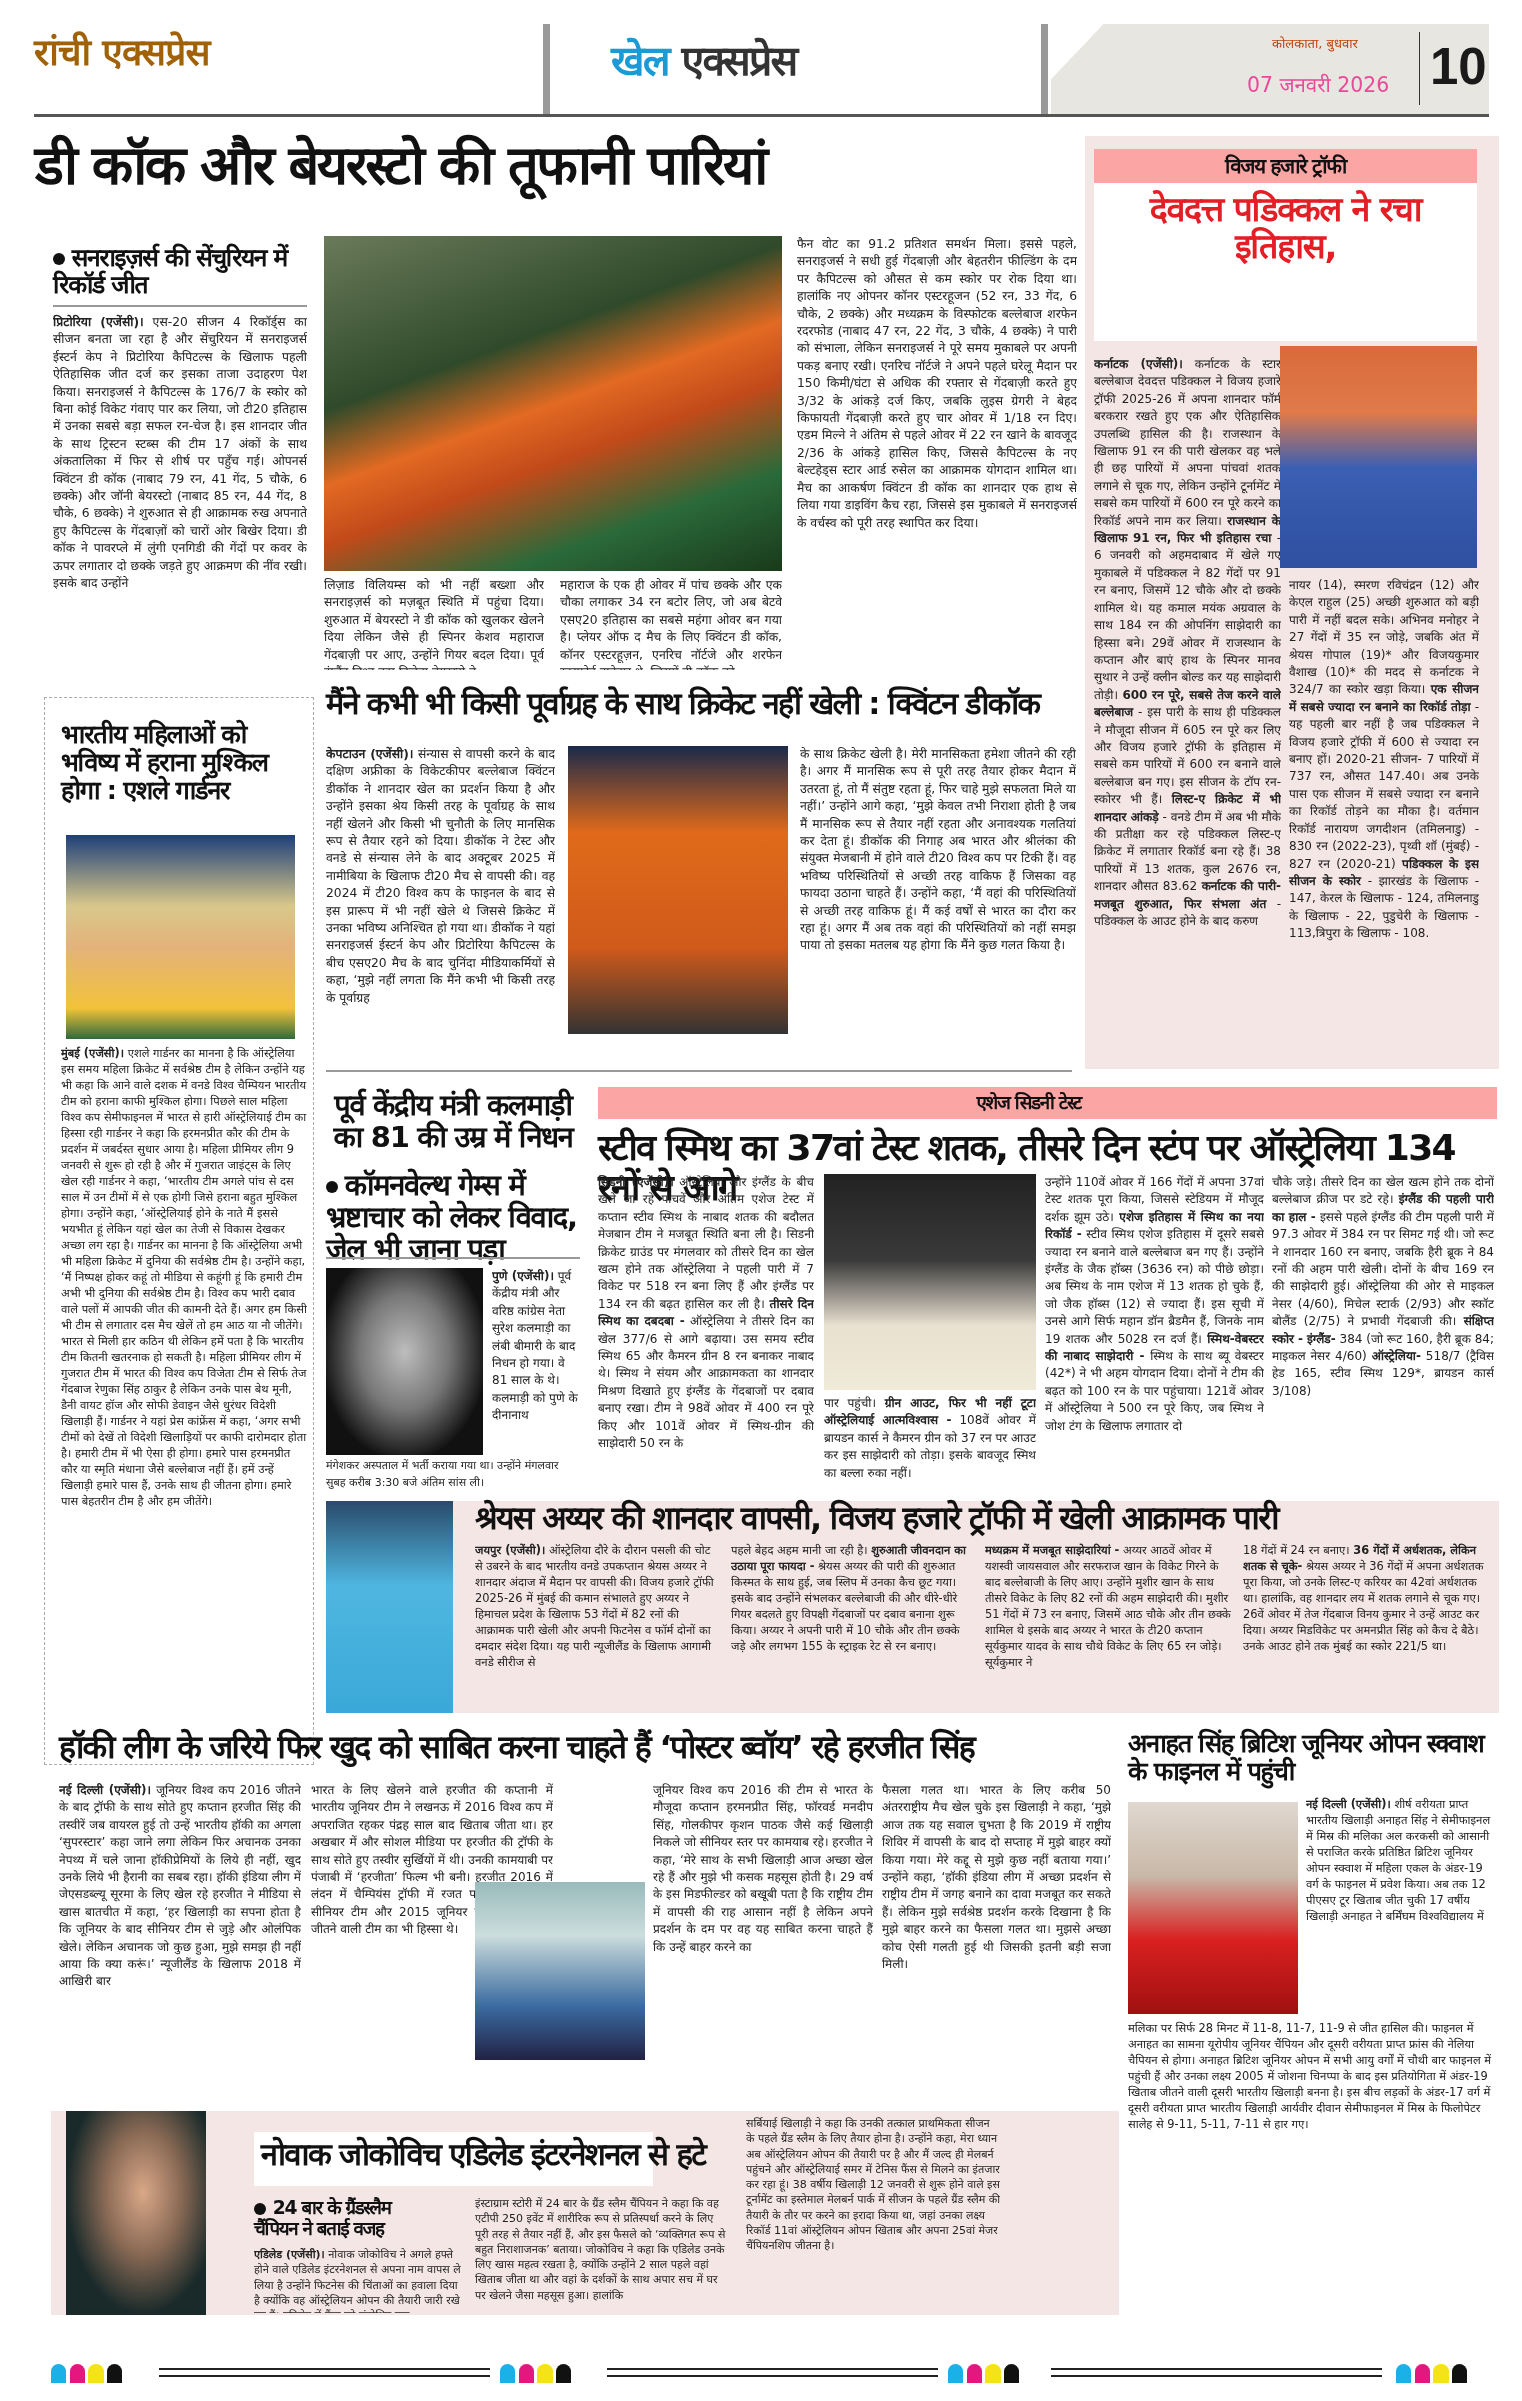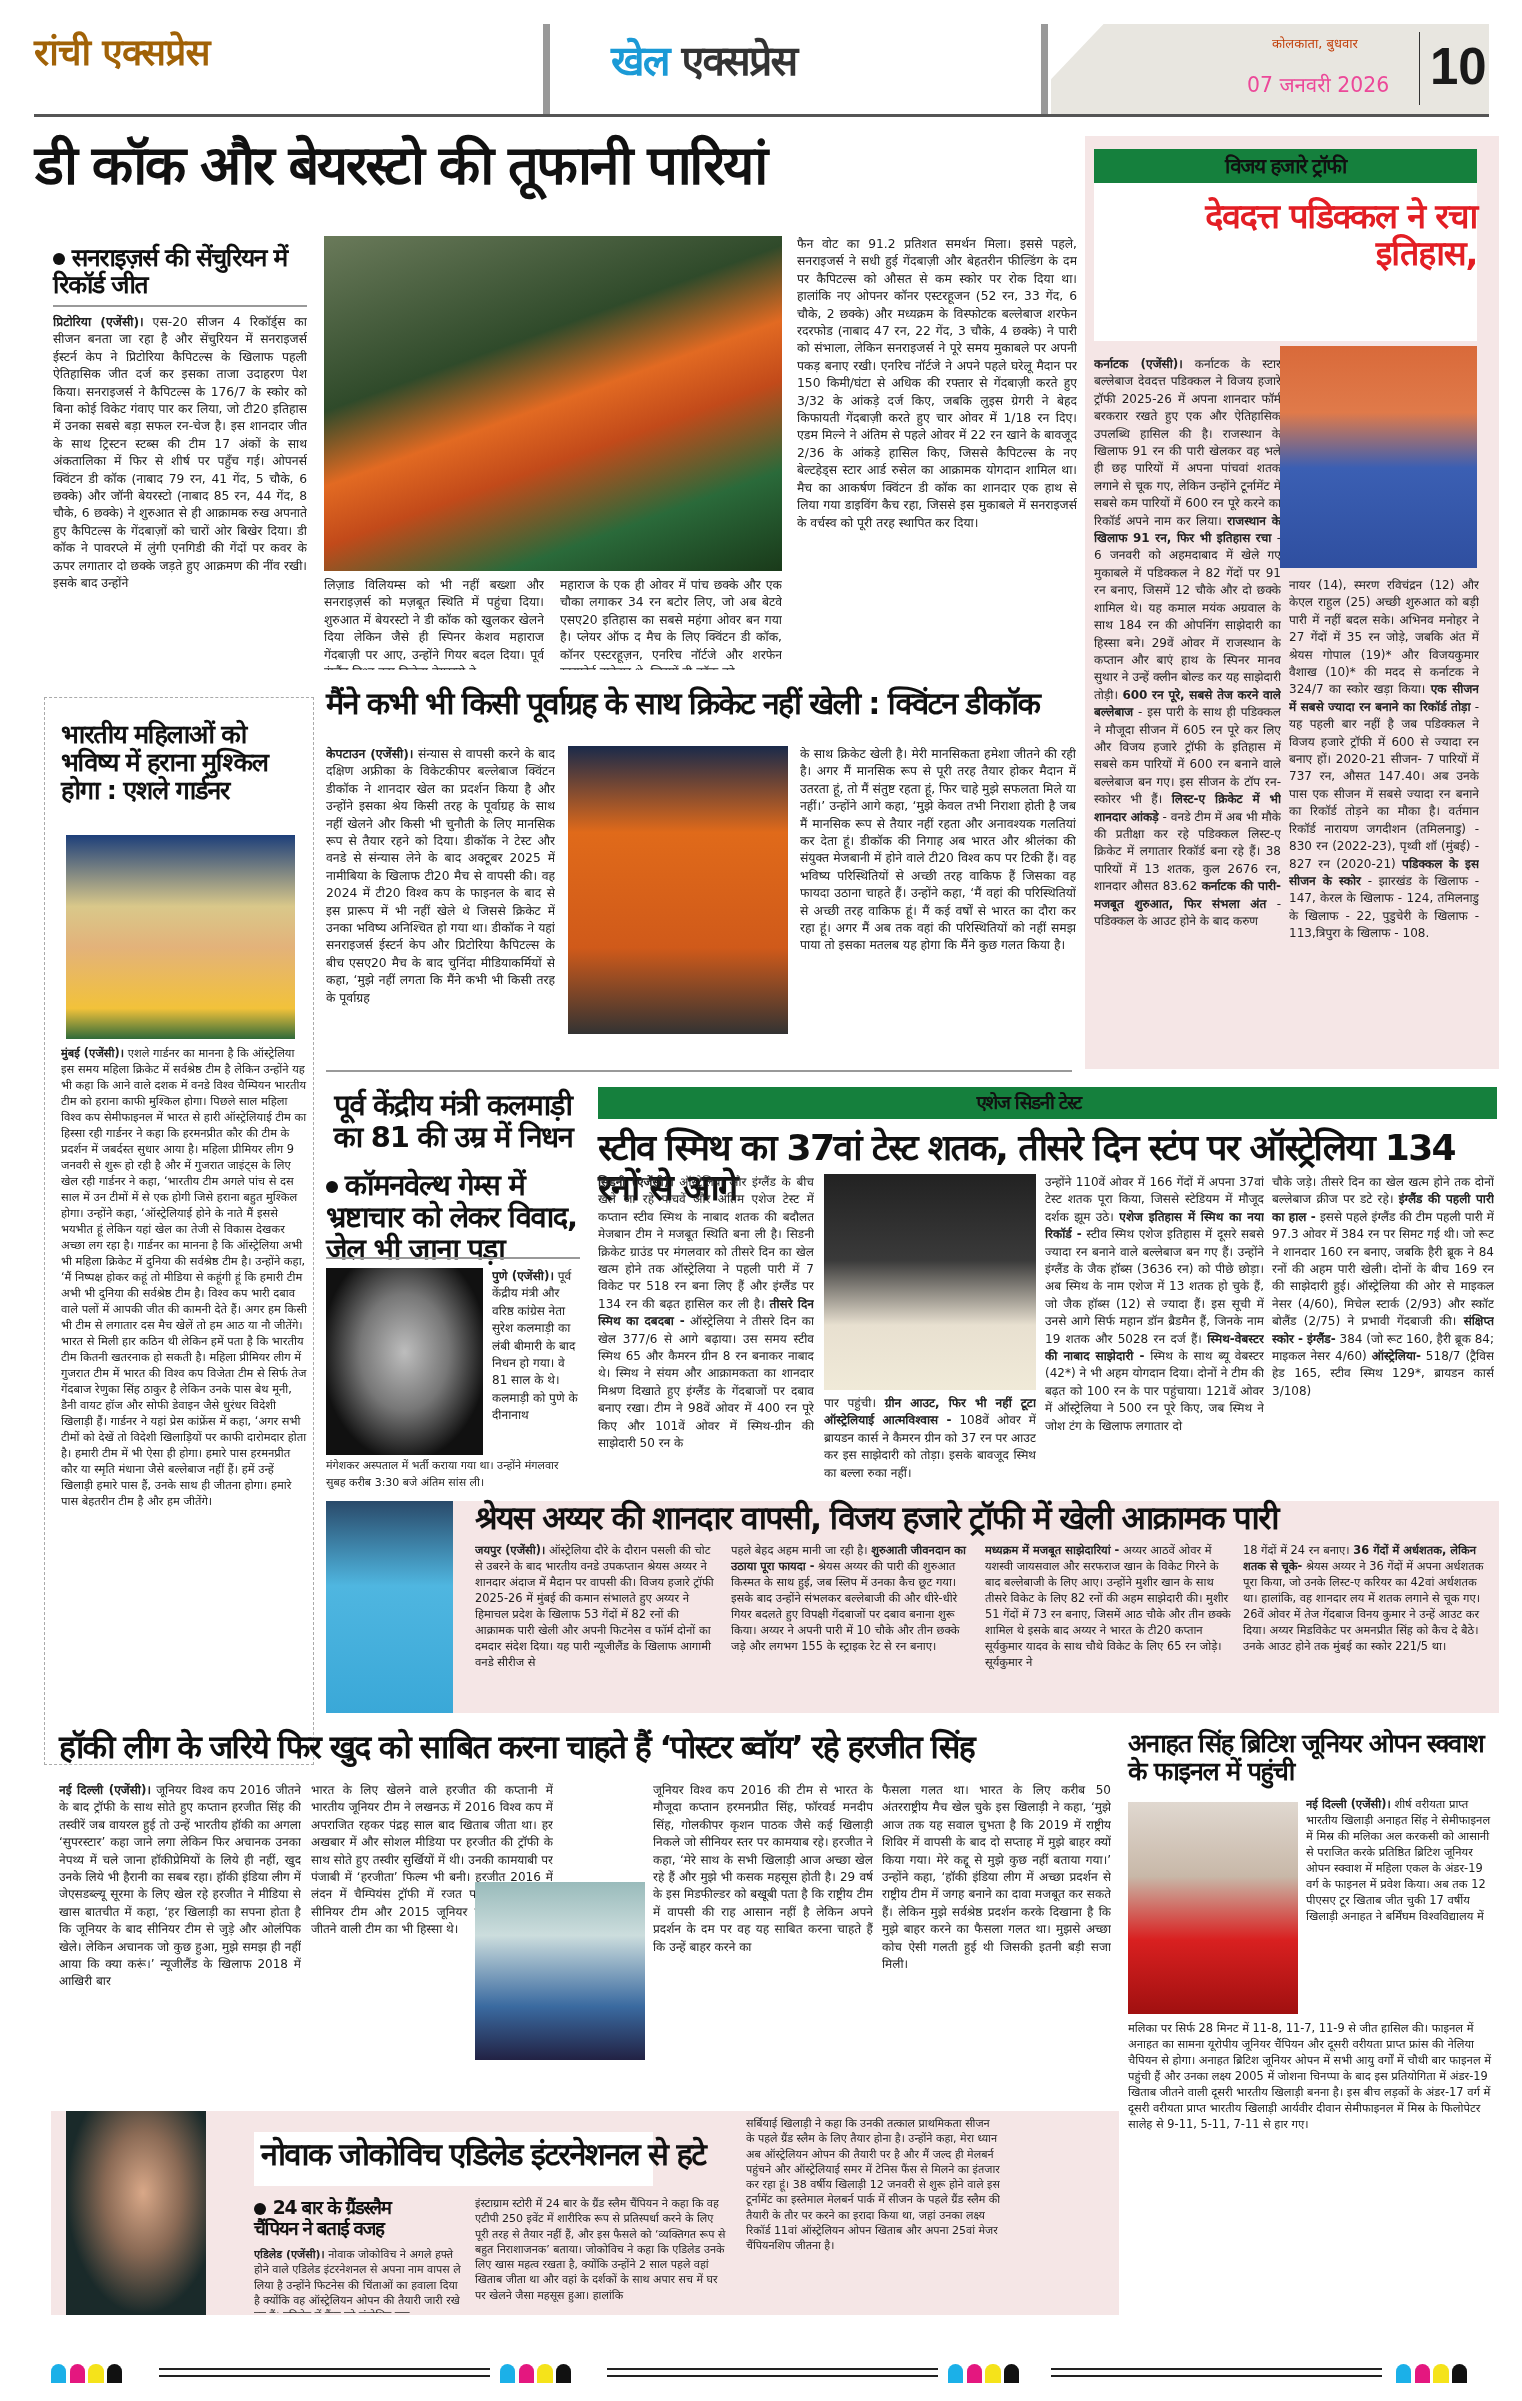--- a/index.html
+++ b/index.html
@@ -18,21 +18,21 @@
 .datebox{left:1051px;top:24px;width:438px;height:92px;background:#e8e6e0;clip-path:polygon(12% 0,100% 0,100% 100%,0 100%,0 60%)}
 .city{left:1272px;top:34px;font-size:13px;color:#c2410c}
 .date{left:1247px;top:70px;font-size:20.4px;color:#ec4899}
 .pgdiv{left:1419px;top:32px;width:0.8px;height:73px;background:#333}
 .pgnum{left:1430px;top:37px;font-size:51px;font-weight:bold;font-family:"Liberation Sans",sans-serif}
 .hl{font-weight:bold;color:#111;line-height:1.1;font-family:"DejaVu Sans",sans-serif;letter-spacing:-1.3px}
 .body{font-size:12.3px;line-height:17.4px;color:#222;text-align:justify;overflow:hidden}
 .body b{font-weight:bold}
 .photo{overflow:hidden}
 .pink{background:#f5e6e6}
-.yellow{background:#15803d}
+.yellow{background:#fca5a5}
 .dashbox{border:1.7px dashed #aaa}
 .hr{height:1.7px;background:#999}
 .dot{display:inline-block;width:12px;height:12px;border-radius:50%;background:#111;margin-right:6.8px;vertical-align:middle}
 .reg{display:flex;gap:3.4px}
 .reg span{width:15.3px;height:18.7px;border-radius:7.6px 7.6px 0 0}
 </style>
 </head>
 <body>
 
 <div class="abs masthead">
@@ -52,21 +52,21 @@
 <div class="abs hl" style="left:53px;top:244px;width:254px;font-size:24.6px"><span class="dot"></span><span>सनराइज़र्स की सेंचुरियन में रिकॉर्ड जीत</span></div>
 <div class="abs hr" style="left:53px;top:305px;width:254px"></div>
 <div class="abs body" style="left:53px;top:314px;width:254px;height:356px"><b>प्रिटोरिया (एजेंसी)।</b> एस-20 सीजन 4 रिकॉर्ड्स का सीजन बनता जा रहा है और सेंचुरियन में सनराइजर्स ईस्टर्न केप ने प्रिटोरिया कैपिटल्स के खिलाफ पहली ऐतिहासिक जीत दर्ज कर इसका ताजा उदाहरण पेश किया। सनराइजर्स ने कैपिटल्स के 176/7 के स्कोर को बिना कोई विकेट गंवाए पार कर लिया, जो टी20 इतिहास में उनका सबसे बड़ा सफल रन-चेज है। इस शानदार जीत के साथ ट्रिस्टन स्टब्स की टीम 17 अंकों के साथ अंकतालिका में फिर से शीर्ष पर पहुँच गई। ओपनर्स क्विंटन डी कॉक (नाबाद 79 रन, 41 गेंद, 5 चौके, 6 छक्के) और जॉनी बेयरस्टो (नाबाद 85 रन, 44 गेंद, 8 चौके, 6 छक्के) ने शुरुआत से ही आक्रामक रुख अपनाते हुए कैपिटल्स के गेंदबाज़ों को चारों ओर बिखेर दिया। डी कॉक ने पावरप्ले में लुंगी एनगिडी की गेंदों पर कवर के ऊपर लगातार दो छक्के जड़ते हुए आक्रमण की नींव रखी। इसके बाद उन्होंने</div>
 <div class="abs photo" style="left:324px;top:236px;width:458px;height:335px;background:linear-gradient(160deg,#6a7a5a 0%,#2f4a2a 35%,#e26a22 50%,#c24a1a 62%,#2a6a3a 80%,#1a3a1a 100%)"></div>
 <div class="abs body" style="left:324px;top:577px;width:220px;height:93px">लिज़ाड विलियम्स को भी नहीं बख्शा और सनराइज़र्स को मज़बूत स्थिति में पहुंचा दिया। शुरुआत में बेयरस्टो ने डी कॉक को खुलकर खेलने दिया लेकिन जैसे ही स्पिनर केशव महाराज गेंदबाज़ी पर आए, उन्होंने गियर बदल दिया। पूर्व इंग्लैंड विश्व कप विजेता बेयरस्टो ने</div>
 <div class="abs body" style="left:560px;top:577px;width:222px;height:93px">महाराज के एक ही ओवर में पांच छक्के और एक चौका लगाकर 34 रन बटोर लिए, जो अब बेटवे एसए20 इतिहास का सबसे महंगा ओवर बन गया है। प्लेयर ऑफ द मैच के लिए क्विंटन डी कॉक, कॉनर एस्टरहूज़न, एनरिच नॉर्टजे और शरफेन रदरफोर्ड दावेदार थे, जिसमें डी कॉक को</div>
 <div class="abs body" style="left:797px;top:236px;width:280px;height:434px">फैन वोट का 91.2 प्रतिशत समर्थन मिला। इससे पहले, सनराइजर्स ने सधी हुई गेंदबाज़ी और बेहतरीन फील्डिंग के दम पर कैपिटल्स को औसत से कम स्कोर पर रोक दिया था। हालांकि नए ओपनर कॉनर एस्टरहूजन (52 रन, 33 गेंद, 6 चौके, 2 छक्के) और मध्यक्रम के विस्फोटक बल्लेबाज शरफेन रदरफोड (नाबाद 47 रन, 22 गेंद, 3 चौके, 4 छक्के) ने पारी को संभाला, लेकिन सनराइजर्स ने पूरे समय मुकाबले पर अपनी पकड़ बनाए रखी। एनरिच नॉर्टजे ने अपने पहले घरेलू मैदान पर 150 किमी/घंटा से अधिक की रफ्तार से गेंदबाज़ी करते हुए 3/32 के आंकड़े दर्ज किए, जबकि लुइस ग्रेगरी ने बेहद किफायती गेंदबाज़ी करते हुए चार ओवर में 1/18 रन दिए। एडम मिल्ने ने अंतिम से पहले ओवर में 22 रन खाने के बावजूद 2/36 के आंकड़े हासिल किए, जिससे कैपिटल्स के नए बेल्टहेड्स स्टार आर्ड रुसेल का आक्रामक योगदान शामिल था। मैच का आकर्षण क्विंटन डी कॉक का शानदार एक हाथ से लिया गया डाइविंग कैच रहा, जिससे इस मुकाबले में सनराइजर्स के वर्चस्व को पूरी तरह स्थापित कर दिया।</div>
 
 <div class="abs pink" style="left:1085px;top:136px;width:414px;height:933px"></div>
 <div class="abs yellow hl" style="left:1094px;top:149px;width:383px;height:34px;font-size:20.4px;text-align:center;line-height:34px">विजय हजारे ट्रॉफी</div>
-<div class="abs" style="left:1094px;top:183px;width:383px;height:158px;background:#fff;text-align:right;padding-top:15px">
+<div class="abs" style="left:1094px;top:183px;width:383px;height:158px;background:#fff;text-align:center;padding-top:8px">
   <div class="hl" style="font-size:34px;color:#e31e24">देवदत्त पडिक्कल ने रचा इतिहास,</div>
 </div>
 <div class="abs body" style="left:1094px;top:356px;width:187px;height:704px;font-size:12px"><b>कर्नाटक (एजेंसी)।</b> कर्नाटक के स्टार बल्लेबाज देवदत्त पडिक्कल ने विजय हजारे ट्रॉफी 2025-26 में अपना शानदार फॉर्म बरकरार रखते हुए एक और ऐतिहासिक उपलब्धि हासिल की है। राजस्थान के खिलाफ 91 रन की पारी खेलकर वह भले ही छह पारियों में अपना पांचवां शतक लगाने से चूक गए, लेकिन उन्होंने टूर्नामेंट में सबसे कम पारियों में 600 रन पूरे करने का रिकॉर्ड अपने नाम कर लिया। <b>राजस्थान के खिलाफ 91 रन, फिर भी इतिहास रचा</b> - 6 जनवरी को अहमदाबाद में खेले गए मुकाबले में पडिक्कल ने 82 गेंदों पर 91 रन बनाए, जिसमें 12 चौके और दो छक्के शामिल थे। यह कमाल मयंक अग्रवाल के साथ 184 रन की ओपनिंग साझेदारी का हिस्सा बने। 29वें ओवर में राजस्थान के कप्तान और बाएं हाथ के स्पिनर मानव सुथार ने उन्हें क्लीन बोल्ड कर यह साझेदारी तोड़ी। <b>600 रन पूरे, सबसे तेज करने वाले बल्लेबाज</b> - इस पारी के साथ ही पडिक्कल ने मौजूदा सीजन में 605 रन पूरे कर लिए और विजय हजारे ट्रॉफी के इतिहास में सबसे कम पारियों में 600 रन बनाने वाले बल्लेबाज बन गए। इस सीजन के टॉप रन-स्कोरर भी हैं। <b>लिस्ट-ए क्रिकेट में भी शानदार आंकड़े</b> - वनडे टीम में अब भी मौके की प्रतीक्षा कर रहे पडिक्कल लिस्ट-ए क्रिकेट में लगातार रिकॉर्ड बना रहे हैं। 38 पारियों में 13 शतक, कुल 2676 रन, शानदार औसत 83.62 <b>कर्नाटक की पारी- मजबूत शुरुआत, फिर संभला अंत</b> - पडिक्कल के आउट होने के बाद करुण</div>
 <div class="abs photo" style="left:1280px;top:346px;width:197px;height:222px;background:linear-gradient(180deg,#d96a3a 0%,#e07a4a 30%,#3b5fb3 55%,#2f4fa0 100%)"></div>
 <div class="abs body" style="left:1289px;top:577px;width:190px;height:492px;font-size:12px">नायर (14), स्मरण रविचंद्रन (12) और केएल राहुल (25) अच्छी शुरुआत को बड़ी पारी में नहीं बदल सके। अभिनव मनोहर ने 27 गेंदों में 35 रन जोड़े, जबकि अंत में श्रेयस गोपाल (19)* और विजयकुमार वैशाख (10)* की मदद से कर्नाटक ने 324/7 का स्कोर खड़ा किया। <b>एक सीजन में सबसे ज्यादा रन बनाने का रिकॉर्ड तोड़ा</b> - यह पहली बार नहीं है जब पडिक्कल ने विजय हजारे ट्रॉफी में 600 से ज्यादा रन बनाए हों। 2020-21 सीजन- 7 पारियों में 737 रन, औसत 147.40। अब उनके पास एक सीजन में सबसे ज्यादा रन बनाने का रिकॉर्ड तोड़ने का मौका है। वर्तमान रिकॉर्ड नारायण जगदीशन (तमिलनाडु) - 830 रन (2022-23), पृथ्वी शॉ (मुंबई) - 827 रन (2020-21) <b>पडिक्कल के इस सीजन के स्कोर</b> - झारखंड के खिलाफ - 147, केरल के खिलाफ - 124, तमिलनाडु के खिलाफ - 22, पुडुचेरी के खिलाफ - 113,त्रिपुरा के खिलाफ - 108.</div>
 
 <div class="abs dashbox" style="left:44px;top:697px;width:270px;height:1068px"></div>
 <div class="abs hl" style="left:61px;top:721px;width:246px;font-size:25.4px">भारतीय महिलाओं को भविष्य में हराना मुश्किल होगा : एशले गार्डनर</div>
 <div class="abs photo" style="left:66px;top:835px;width:229px;height:204px;background:linear-gradient(180deg,#1d3f7a 0%,#d9c88a 35%,#e3b27a 55%,#f2c23a 85%,#2f6a3a 100%)"></div>
 <div class="abs body" style="left:61px;top:1045px;width:246px;height:712px;font-size:11.4px;line-height:16px;text-align:left"><b>मुंबई (एजेंसी)।</b> एशले गार्डनर का मानना है कि ऑस्ट्रेलिया इस समय महिला क्रिकेट में सर्वश्रेष्ठ टीम है लेकिन उन्होंने यह भी कहा कि आने वाले दशक में वनडे विश्व चैम्पियन भारतीय टीम को हराना काफी मुश्किल होगा। पिछले साल महिला विश्व कप सेमीफाइनल में भारत से हारी ऑस्ट्रेलियाई टीम का हिस्सा रही गार्डनर ने कहा कि हरमनप्रीत कौर की टीम के प्रदर्शन में जबर्दस्त सुधार आया है। महिला प्रीमियर लीग 9 जनवरी से शुरू हो रही है और में गुजरात जाइंट्स के लिए खेल रही गार्डनर ने कहा, ‘भारतीय टीम अगले पांच से दस साल में उन टीमों में से एक होगी जिसे हराना बहुत मुश्किल होगा। उन्होंने कहा, ‘ऑस्ट्रेलियाई होने के नाते मैं इससे भयभीत हूं लेकिन यहां खेल का तेजी से विकास देखकर अच्छा लग रहा है। गार्डनर का मानना है कि ऑस्ट्रेलिया अभी भी महिला क्रिकेट में दुनिया की सर्वश्रेष्ठ टीम है। उन्होंने कहा, ‘मैं निष्पक्ष होकर कहूं तो मीडिया से कहूंगी हूं कि हमारी टीम अभी भी दुनिया की सर्वश्रेष्ठ टीम है। विश्व कप भारी दबाव वाले पलों में आपकी जीत की कामनी देते हैं। अगर हम किसी भी टीम से लगातार दस मैच खेलें तो हम आठ या नौ जीतेंगे। भारत से मिली हार कठिन थी लेकिन हमें पता है कि भारतीय टीम कितनी खतरनाक हो सकती है। महिला प्रीमियर लीग में गुजरात टीम में भारत की विश्व कप विजेता टीम से सिर्फ तेज गेंदबाज रेणुका सिंह ठाकुर है लेकिन उनके पास बेथ मूनी, डैनी वायट हॉज और सोफी डेवाइन जैसे धुरंधर विदेशी खिलाड़ी हैं। गार्डनर ने यहां प्रेस कांफ्रेंस में कहा, ‘अगर सभी टीमों को देखें तो विदेशी खिलाड़ियों पर काफी दारोमदार होता है। हमारी टीम में भी ऐसा ही होगा। हमारे पास हरमनप्रीत कौर या स्मृति मंधाना जैसे बल्लेबाज नहीं हैं। हमें उन्हें खिलाड़ी हमारे पास हैं, उनके साथ ही जीतना होगा। हमारे पास बेहतरीन टीम है और हम जीतेंगे।</div>

